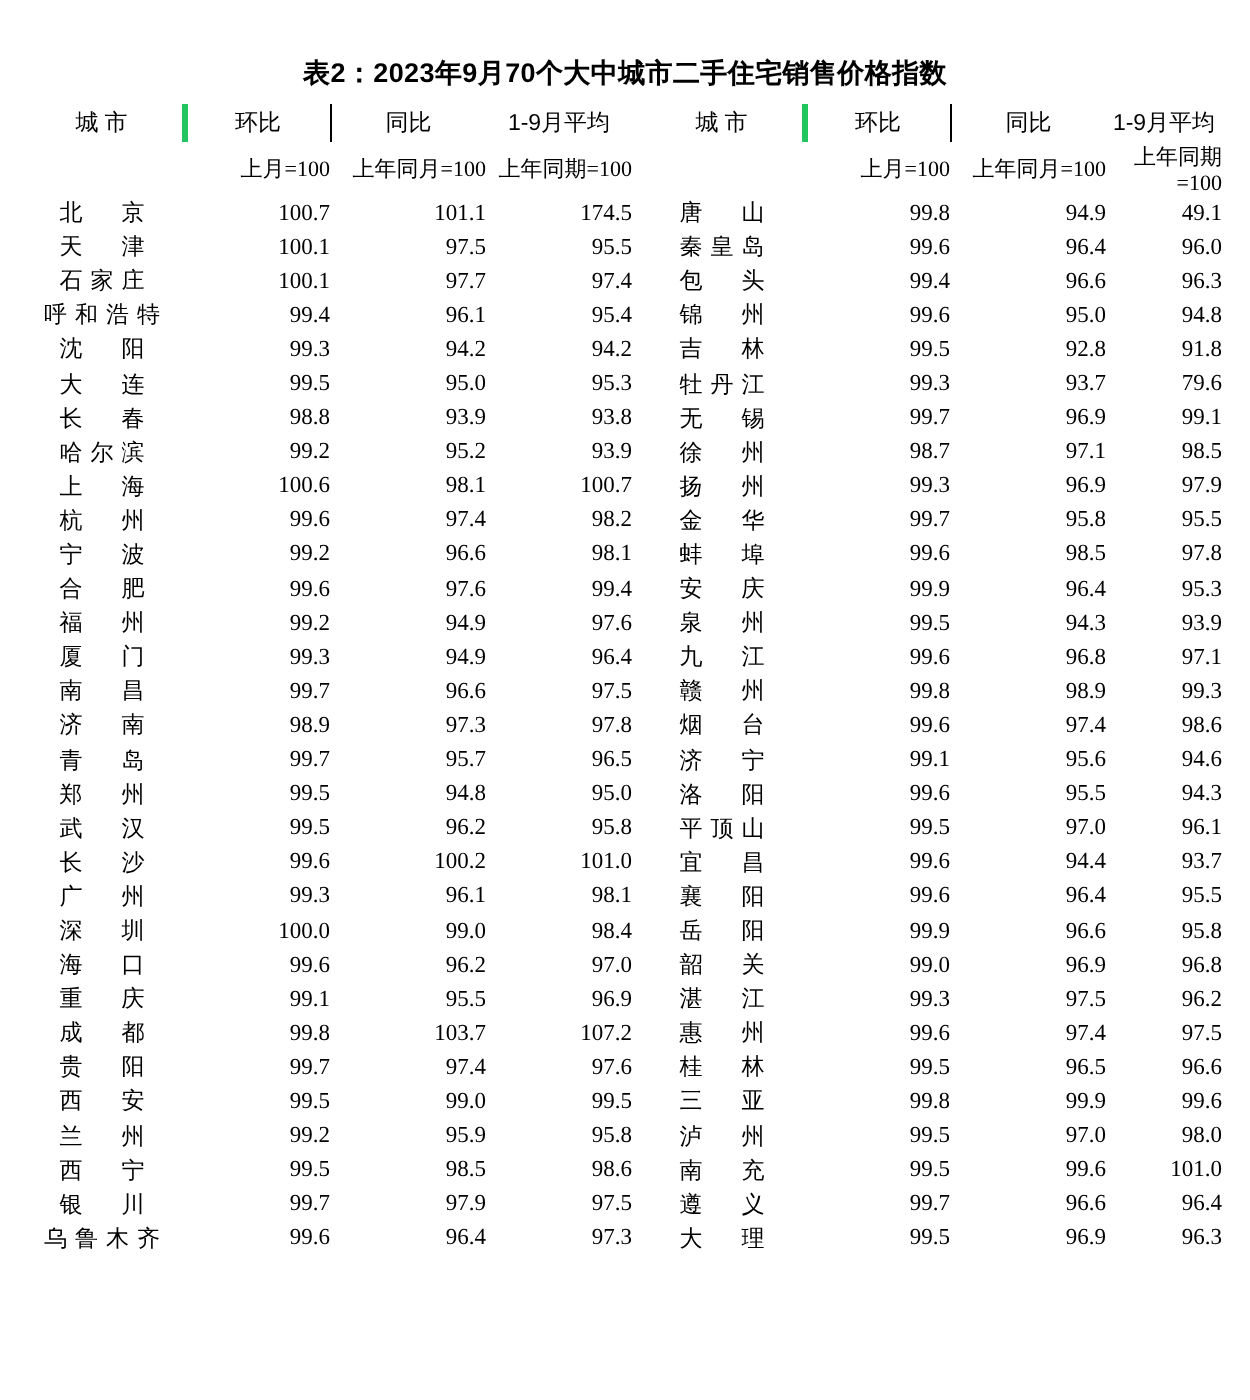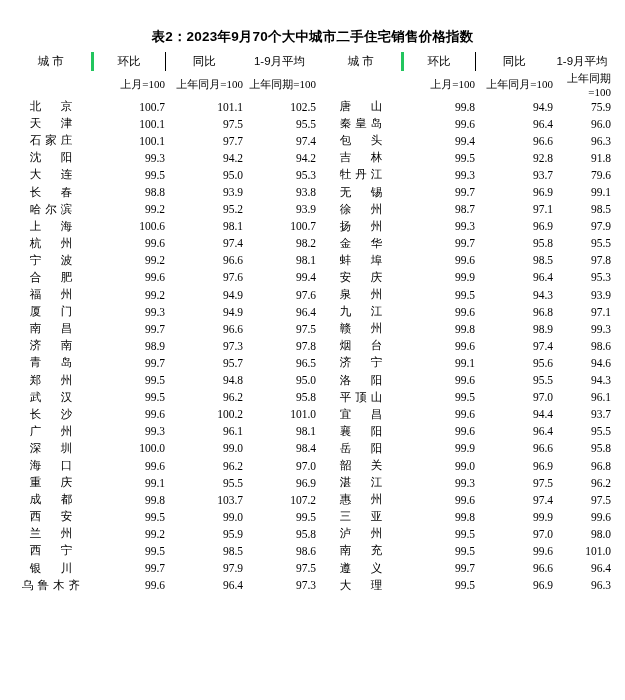--- a/index.html
+++ b/index.html
@@ -143,26 +143,26 @@
           <td class="vline-l vline-r">上月=100</td>
           <td>上年同月=100</td>
           <td class="vline-l">上年同期=100</td>
         </tr>
       </thead>
       <tbody id="tbody">
           <tr>
             <td class="city">北　京</td>
             <td class="num vline-l vline-r">100.7</td>
             <td class="num">101.1</td>
-            <td class="num vline-l">102.5</td>
+            <td class="num vline-l">174.5</td>
             <td class="sep"></td>
             <td class="city">唐　山</td>
             <td class="num vline-l vline-r">99.8</td>
             <td class="num">94.9</td>
-            <td class="num vline-l">75.9</td>
+            <td class="num vline-l">49.1</td>
           </tr>
           <tr>
             <td class="city">天　津</td>
             <td class="num vline-l vline-r">100.1</td>
             <td class="num">97.5</td>
             <td class="num vline-l">95.5</td>
             <td class="sep"></td>
             <td class="city">秦皇岛</td>
             <td class="num vline-l vline-r">99.6</td>
             <td class="num">96.4</td>
@@ -173,20 +173,31 @@
             <td class="num vline-l vline-r">100.1</td>
             <td class="num">97.7</td>
             <td class="num vline-l">97.4</td>
             <td class="sep"></td>
             <td class="city">包　头</td>
             <td class="num vline-l vline-r">99.4</td>
             <td class="num">96.6</td>
             <td class="num vline-l">96.3</td>
           </tr>
           <tr>
+            <td class="city">呼和浩特</td>
+            <td class="num vline-l vline-r">99.4</td>
+            <td class="num">96.1</td>
+            <td class="num vline-l">95.4</td>
+            <td class="sep"></td>
+            <td class="city">锦　州</td>
+            <td class="num vline-l vline-r">99.6</td>
+            <td class="num">95.0</td>
+            <td class="num vline-l">94.8</td>
+          </tr>
+          <tr>
             <td class="city">沈　阳</td>
             <td class="num vline-l vline-r">99.3</td>
             <td class="num">94.2</td>
             <td class="num vline-l">94.2</td>
             <td class="sep"></td>
             <td class="city">吉　林</td>
             <td class="num vline-l vline-r">99.5</td>
             <td class="num">92.8</td>
             <td class="num vline-l">91.8</td>
           </tr>
@@ -402,20 +413,31 @@
           <tr>
             <td class="city">成　都</td>
             <td class="num vline-l vline-r">99.8</td>
             <td class="num">103.7</td>
             <td class="num vline-l">107.2</td>
             <td class="sep"></td>
             <td class="city">惠　州</td>
             <td class="num vline-l vline-r">99.6</td>
             <td class="num">97.4</td>
             <td class="num vline-l">97.5</td>
+          </tr>
+          <tr>
+            <td class="city">贵　阳</td>
+            <td class="num vline-l vline-r">99.7</td>
+            <td class="num">97.4</td>
+            <td class="num vline-l">97.6</td>
+            <td class="sep"></td>
+            <td class="city">桂　林</td>
+            <td class="num vline-l vline-r">99.5</td>
+            <td class="num">96.5</td>
+            <td class="num vline-l">96.6</td>
           </tr>
           <tr>
             <td class="city">西　安</td>
             <td class="num vline-l vline-r">99.5</td>
             <td class="num">99.0</td>
             <td class="num vline-l">99.5</td>
             <td class="sep"></td>
             <td class="city">三　亚</td>
             <td class="num vline-l vline-r">99.8</td>
             <td class="num">99.9</td>

